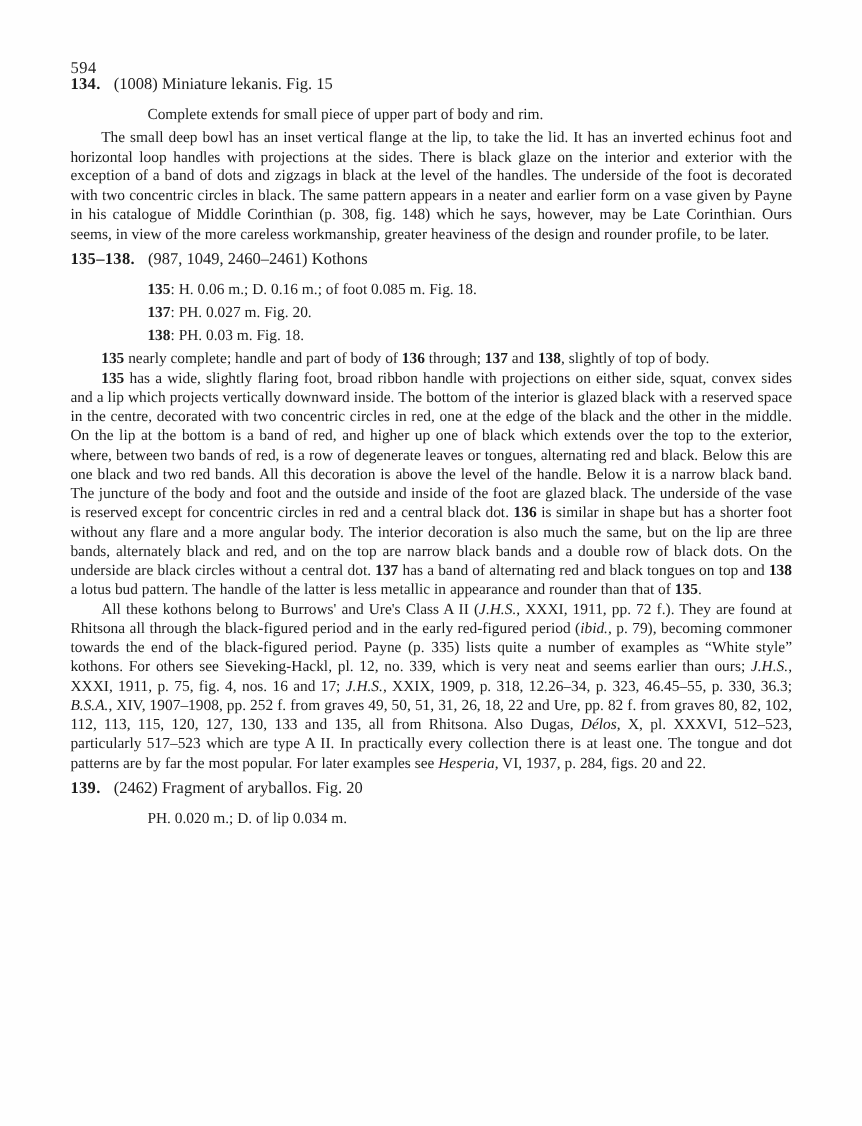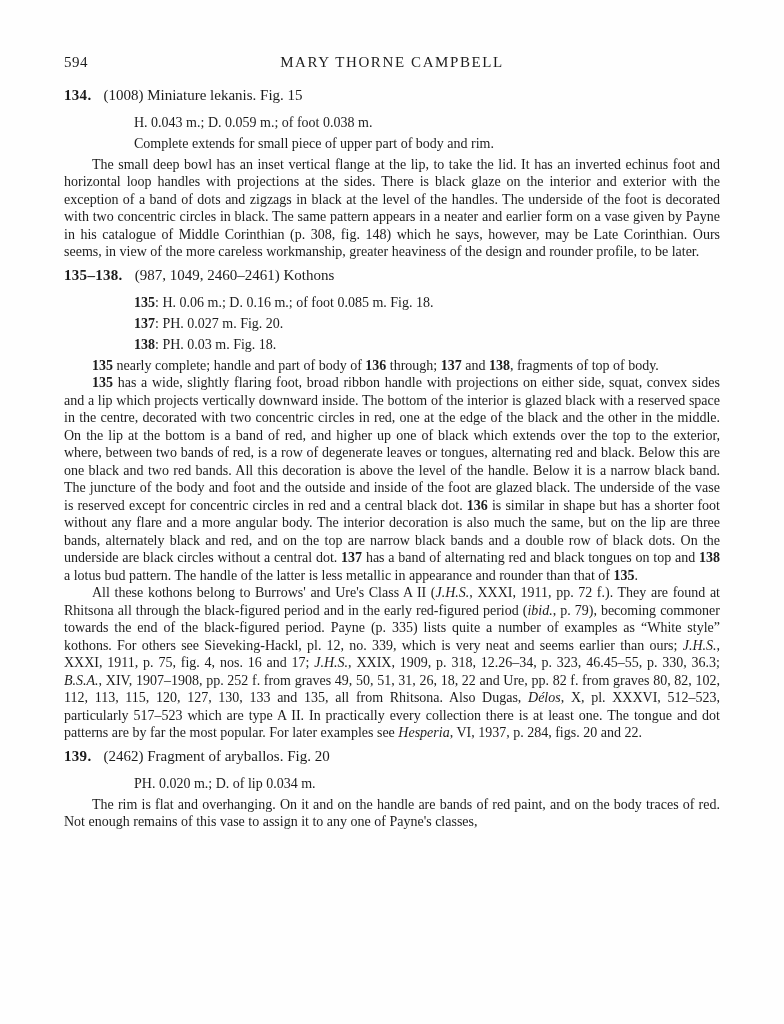--- a/index.html
+++ b/index.html
@@ -61,39 +61,36 @@
   .b { font-weight: bold; }
   .i { font-style: italic; }
 </style>
 </head>
 <body>
 
 <div class="page">
 
   <div class="running-header">
     <span class="page-number">594</span>
-    <span class="running-head">MARY THORNE CAMPBELL</span>
   </div>
 
   <section class="entry">
     <h2 class="entry-heading"><span class="b">134.</span><span>(1008) Miniature lekanis.  Fig. 15</span></h2>
-    <p class="meta"><span>H. 0.043 m.;  D. 0.059 m.;  of foot 0.038 m.</span></p>
     <p class="meta"><span>Complete extends for small piece of upper part of body and rim.</span></p>
     <p class="para"><span>The small deep bowl has an inset vertical flange at the lip, to take the lid.  It has an inverted echinus foot and horizontal loop handles with projections at the sides.  There is black glaze on the interior and exterior with the exception of a band of dots and zigzags in black at the level of the handles.  The underside of the foot is decorated with two concentric circles in black.  The same pattern appears in a neater and earlier form on a vase given by Payne in his catalogue of Middle Corinthian (p. 308, fig. 148) which he says, however, may be Late Corinthian.  Ours seems, in view of the more careless workmanship, greater heaviness of the design and rounder profile, to be later.</span></p>
   </section>
 
   <section class="entry">
     <h2 class="entry-heading"><span class="b">135–138.</span><span>(987, 1049, 2460–2461) Kothons</span></h2>
     <p class="meta"><span class="b">135</span><span>:  H. 0.06 m.;  D. 0.16 m.;  of foot 0.085 m.  Fig. 18.</span></p>
     <p class="meta"><span class="b">137</span><span>:  PH. 0.027 m.  Fig. 20.</span></p>
     <p class="meta"><span class="b">138</span><span>:  PH. 0.03 m.  Fig. 18.</span></p>
-    <p class="para"><span class="b">135</span><span> nearly complete; handle and part of body of </span><span class="b">136</span><span> through; </span><span class="b">137</span><span> and </span><span class="b">138</span><span>, fragments of top of body.</span></p>
+    <p class="para"><span class="b">135</span><span> nearly complete; handle and part of body of </span><span class="b">136</span><span> through; </span><span class="b">137</span><span> and </span><span class="b">138</span><span>, slightly of top of body.</span></p>
     <p class="para"><span class="b">135</span><span> has a wide, slightly flaring foot, broad ribbon handle with projections on either side, squat, convex sides and a lip which projects vertically downward inside.  The bottom of the interior is glazed black with a reserved space in the centre, decorated with two concentric circles in red, one at the edge of the black and the other in the middle.  On the lip at the bottom is a band of red, and higher up one of black which extends over the top to the exterior, where, between two bands of red, is a row of degenerate leaves or tongues, alternating red and black.  Below this are one black and two red bands.  All this decoration is above the level of the handle.  Below it is a narrow black band.  The juncture of the body and foot and the outside and inside of the foot are glazed black.  The underside of the vase is reserved except for concentric circles in red and a central black dot.  </span><span class="b">136</span><span> is similar in shape but has a shorter foot without any flare and a more angular body.  The interior decoration is also much the same, but on the lip are three bands, alternately black and red, and on the top are narrow black bands and a double row of black dots. On the underside are black circles without a central dot.  </span><span class="b">137</span><span> has a band of alternating red and black tongues on top and </span><span class="b">138</span><span> a lotus bud pattern.  The handle of the latter is less metallic in appearance and rounder than that of </span><span class="b">135</span><span>.</span></p>
     <p class="para"><span>All these kothons belong to Burrows' and Ure's Class A II (</span><span class="i">J.H.S.</span><span>, XXXI, 1911, pp. 72 f.).  They are found at Rhitsona all through the black-figured period and in the early red-figured period (</span><span class="i">ibid.</span><span>, p. 79), becoming commoner towards the end of the black-figured period.  Payne (p. 335) lists quite a number of examples as “White style” kothons.  For others see Sieveking-Hackl, pl. 12, no. 339, which is very neat and seems earlier than ours; </span><span class="i">J.H.S.</span><span>, XXXI, 1911, p. 75, fig. 4, nos. 16 and 17; </span><span class="i">J.H.S.</span><span>, XXIX, 1909, p. 318, 12.26–34, p. 323, 46.45–55, p. 330, 36.3; </span><span class="i">B.S.A.</span><span>, XIV, 1907–1908, pp. 252 f. from graves 49, 50, 51, 31, 26, 18, 22 and Ure, pp. 82 f. from graves 80, 82, 102, 112, 113, 115, 120, 127, 130, 133 and 135, all from Rhitsona.  Also Dugas, </span><span class="i">Délos</span><span>, X, pl. XXXVI, 512–523, particularly 517–523 which are type A II.  In practically every collection there is at least one.  The tongue and dot patterns are by far the most popular.  For later examples see </span><span class="i">Hesperia</span><span>, VI, 1937, p. 284, figs. 20 and 22.</span></p>
   </section>
 
   <section class="entry">
     <h2 class="entry-heading"><span class="b">139.</span><span>(2462) Fragment of aryballos.  Fig. 20</span></h2>
     <p class="meta"><span>PH. 0.020 m.;  D. of lip 0.034 m.</span></p>
-    <p class="para"><span>The rim is flat and overhanging.  On it and on the handle are bands of red paint, and on the body traces of red.  Not enough remains of this vase to assign it to any one of Payne's classes,</span></p>
   </section>
 
 </div>
 
 </body></html>

